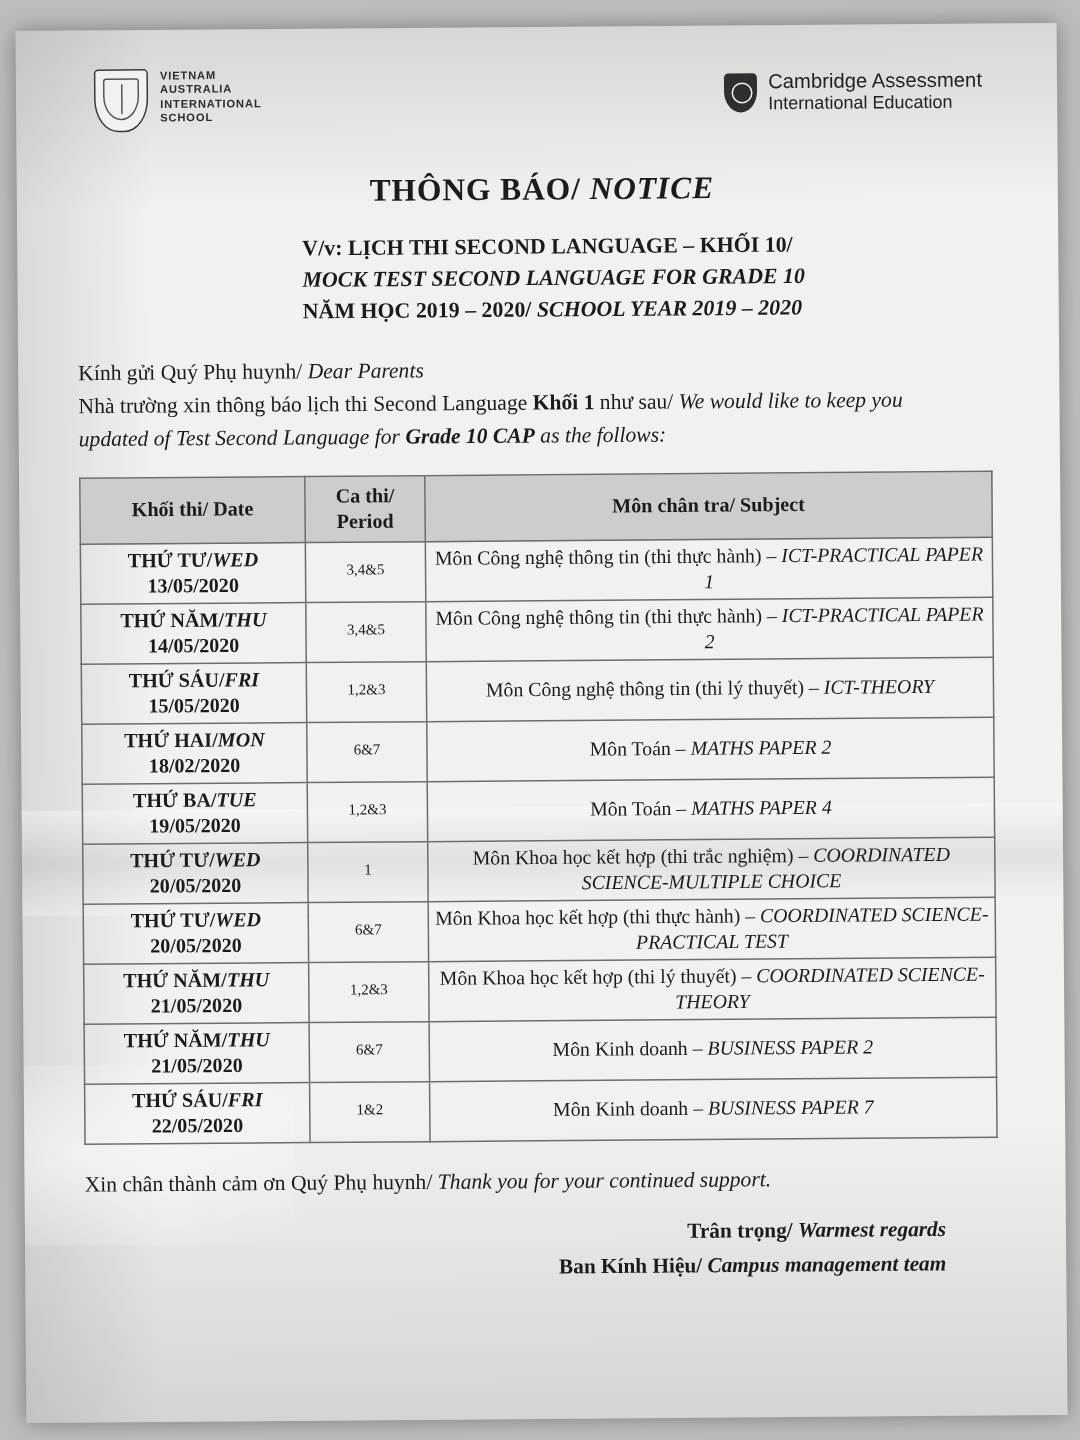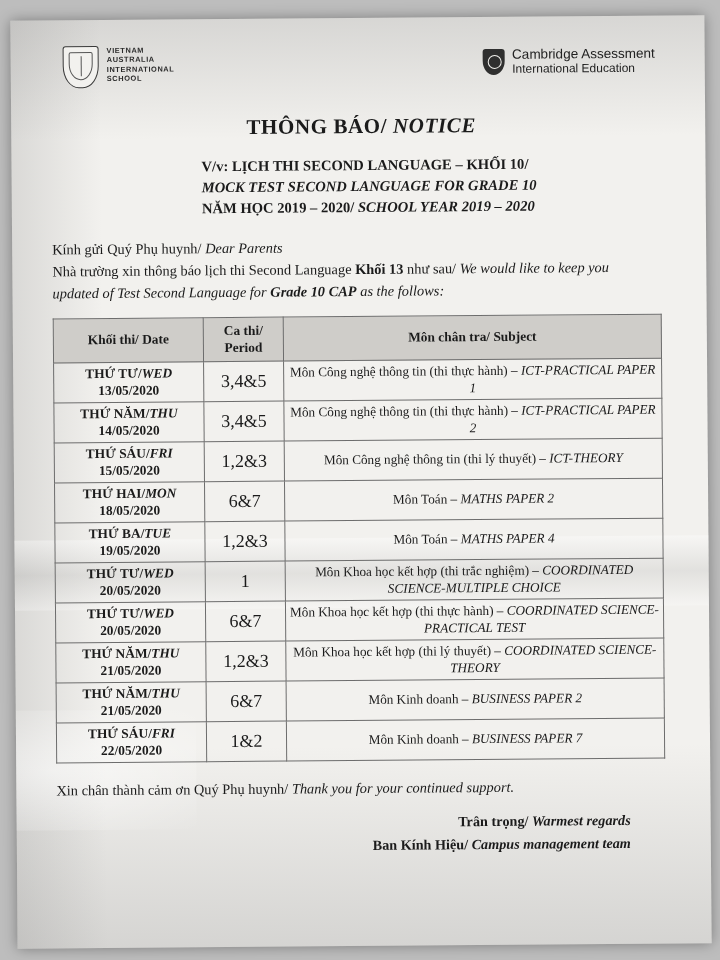--- a/index.html
+++ b/index.html
@@ -198,21 +198,21 @@
     font-size: 13.4px;
   }
   table.schedule thead th .ital { font-weight: bold; }
 
   col.c-date { width: 150px; }
   col.c-period { width: 80px; }
   col.c-subject { width: 378px; }
 
   td.date { font-weight: bold; font-size: 13.4px; }
   td.date .ital { font-style: italic; }
-  td.period { font-size: 18px; }
+  td.period { font-size: 10px; }
   td.subject { font-size: 13.2px; }
   td.subject .ital { font-style: italic; }
 
   
   .closing {
     margin-top: 16px;
     font-size: 14.4px;
     line-height: 22px;
   }
   .closing .ital { font-style: italic; }
@@ -271,21 +271,21 @@
           <span class="ital">SCHOOL YEAR 2019 – 2020</span>
         </div>
       </div>
 
       <div class="intro">
         <div>
           <span>Kính gửi Quý Phụ huynh/</span>
           <span class="ital">Dear Parents</span>
         </div>
         <div>
-          <span>Nhà trường xin thông báo lịch thi Second Language </span><span class="b">Khối 13</span><span> như sau/ </span><span class="ital">We would like to keep you</span>
+          <span>Nhà trường xin thông báo lịch thi Second Language </span><span class="b">Khối 1</span><span> như sau/ </span><span class="ital">We would like to keep you</span>
         </div>
         <div class="ital">
           <span>updated of Test Second Language for </span><span class="b">Grade 10 CAP</span><span> as the follows:</span>
         </div>
       </div>
 
       <table class="schedule">
         <colgroup>
           <col class="c-date">
           <col class="c-period">
@@ -334,21 +334,21 @@
               <span>15/05/2020</span>
             </td>
             <td class="period">1,2&amp;3</td>
             <td class="subject">
               <span>Môn Công nghệ thông tin (thi lý thuyết) – </span><span class="ital">ICT-THEORY</span>
             </td>
           </tr>
           <tr>
             <td class="date">
               <span>THỨ HAI/</span><span class="ital">MON</span><br>
-              <span>18/05/2020</span>
+              <span>18/02/2020</span>
             </td>
             <td class="period">6&amp;7</td>
             <td class="subject">
               <span>Môn Toán – </span><span class="ital">MATHS PAPER 2</span>
             </td>
           </tr>
           <tr>
             <td class="date">
               <span>THỨ BA/</span><span class="ital">TUE</span><br>
               <span>19/05/2020</span>

